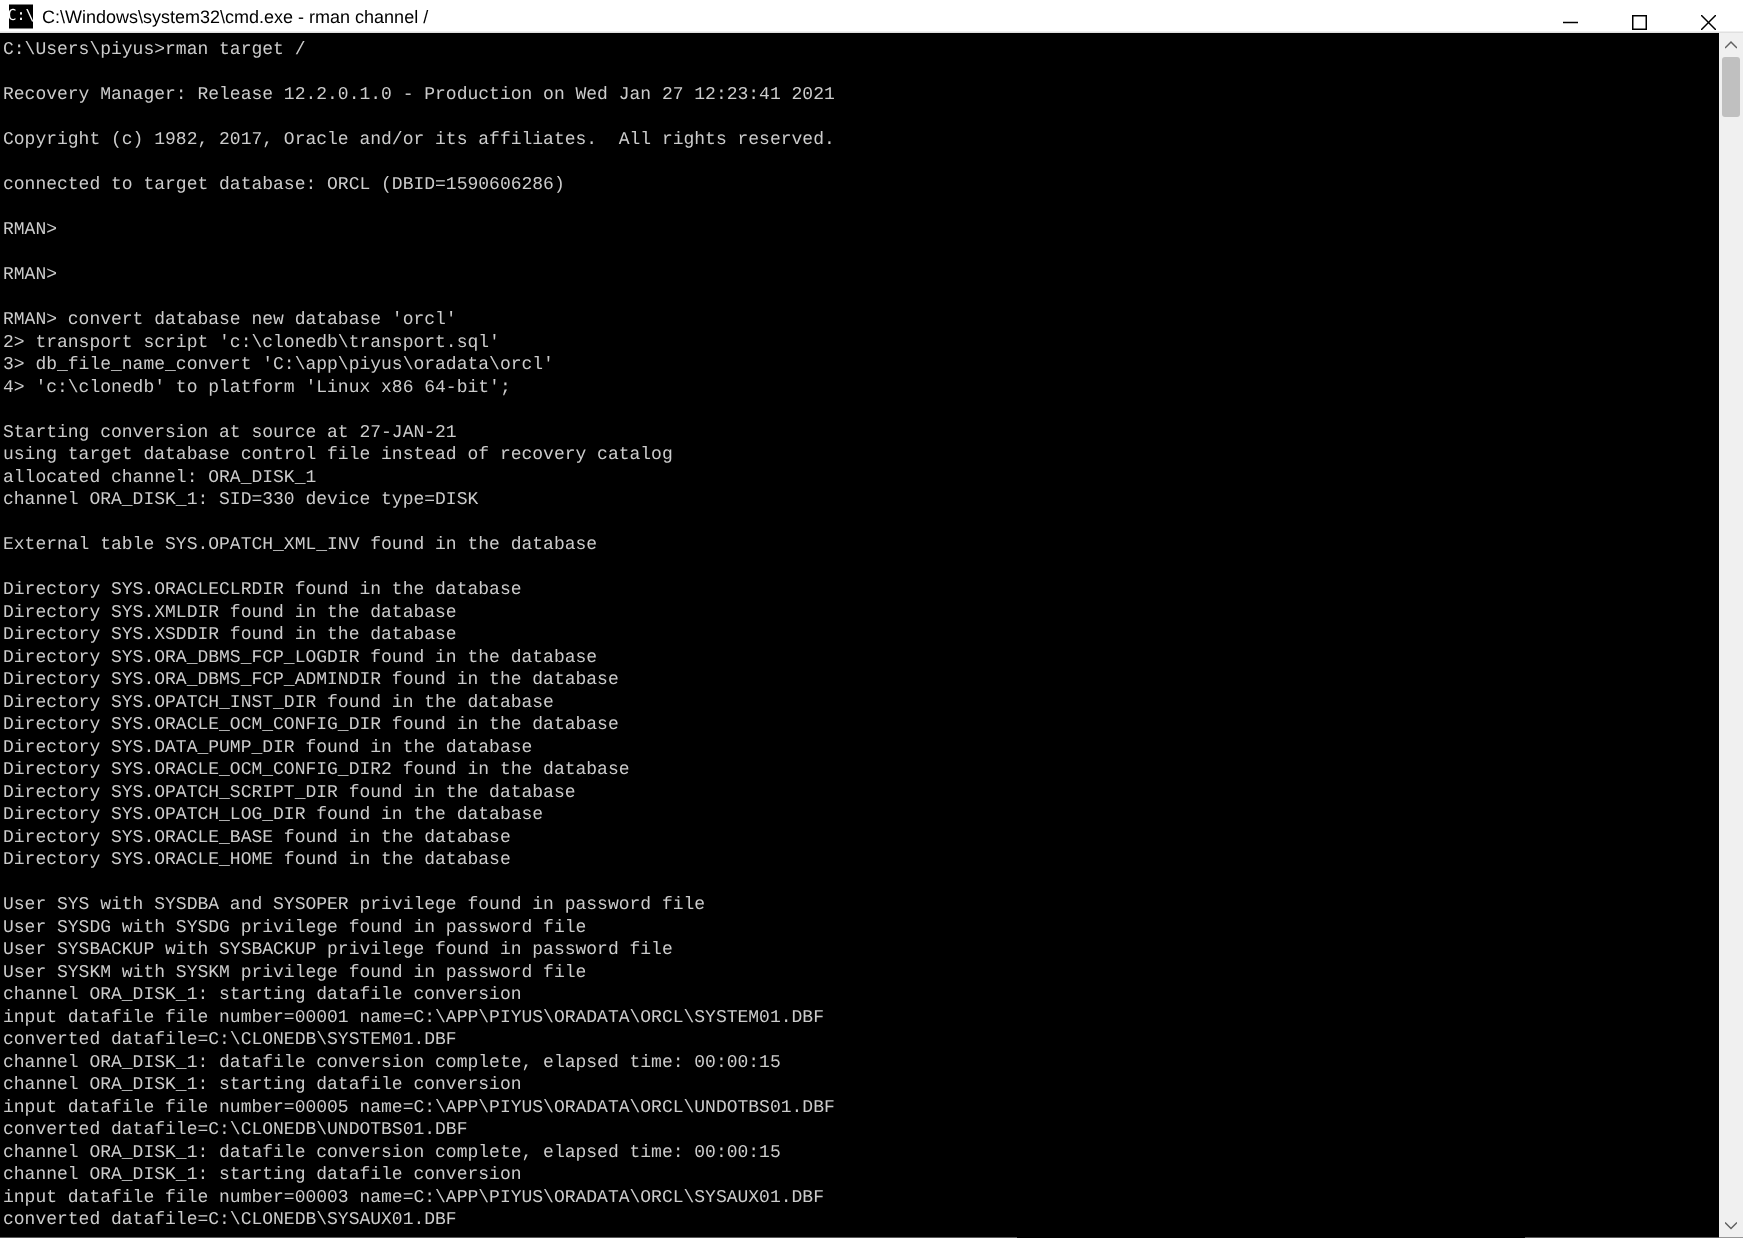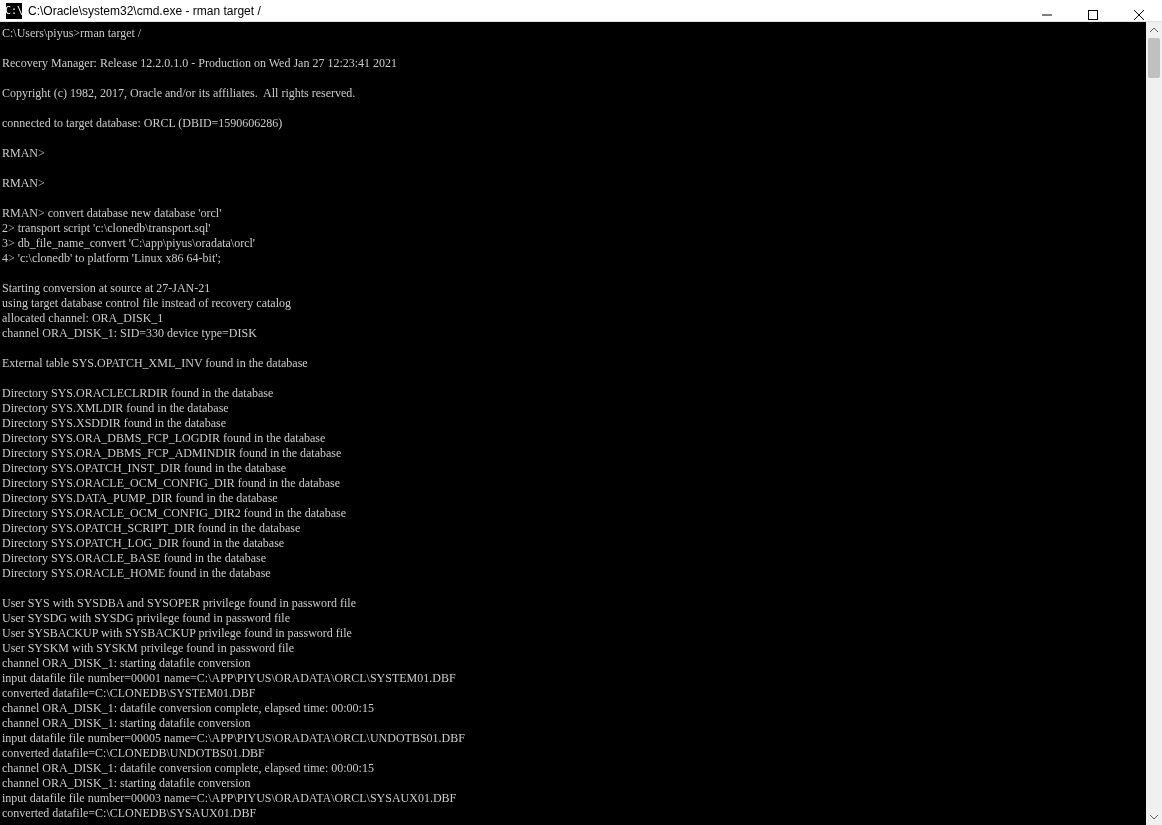--- a/index.html
+++ b/index.html
@@ -63,21 +63,21 @@
   .terminal-wrap {
     flex: 1;
     display: flex;
     background: #000000;
     position: relative;
   }
   .terminal {
     flex: 1;
     background: #000000;
     color: #cccccc;
-    font-family: Liberation Serif, serif;
+    font-family: Liberation Mono, monospace;
     font-size: 12px;
     line-height: 15px;
     padding: 4px 0 4px 2px;
     white-space: pre;
     overflow: hidden;
   }
   .scrollbar {
     width: 16px;
     background: #f0f0f0;
     position: relative;
@@ -104,21 +104,21 @@
     border-radius:2px;
   }
 </style>
 </head>
 <body>
 
 <div class="window">
 
   <div class="titlebar">
     <span class="app-icon">C:\</span>
-    <span class="title-text">C:\Oracle\system32\cmd.exe - rman  target /</span>
+    <span class="title-text">C:\Windows\system32\cmd.exe - rman  channel /</span>
     <div class="win-controls">
       <div class="win-btn">
         <svg width="10" height="10">
             <line x1="0" y1="5" x2="10" y2="5" stroke="#000" stroke-width="1"></line>
           </svg>
       </div>
       <div class="win-btn">
         <svg width="10" height="10">
             <rect x="0.5" y="0.5" width="9" height="9" fill="none" stroke="#000" stroke-width="1"></rect>
           </svg>

